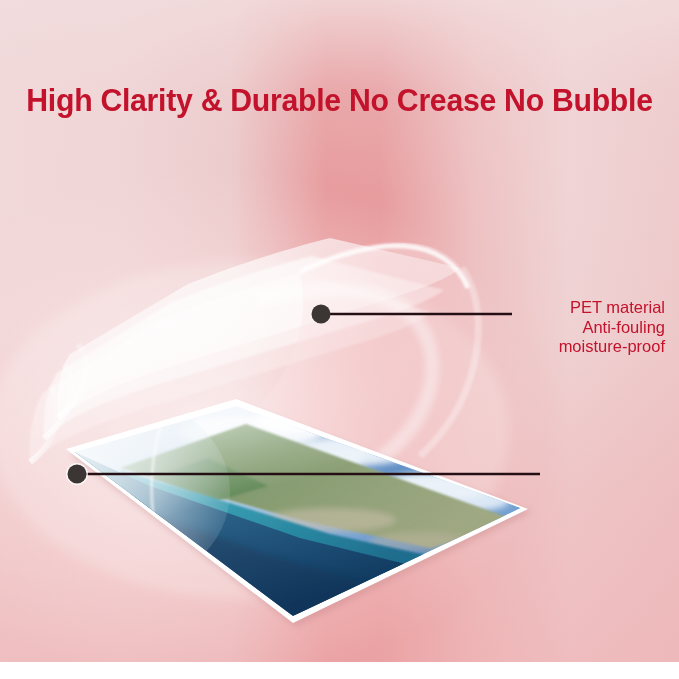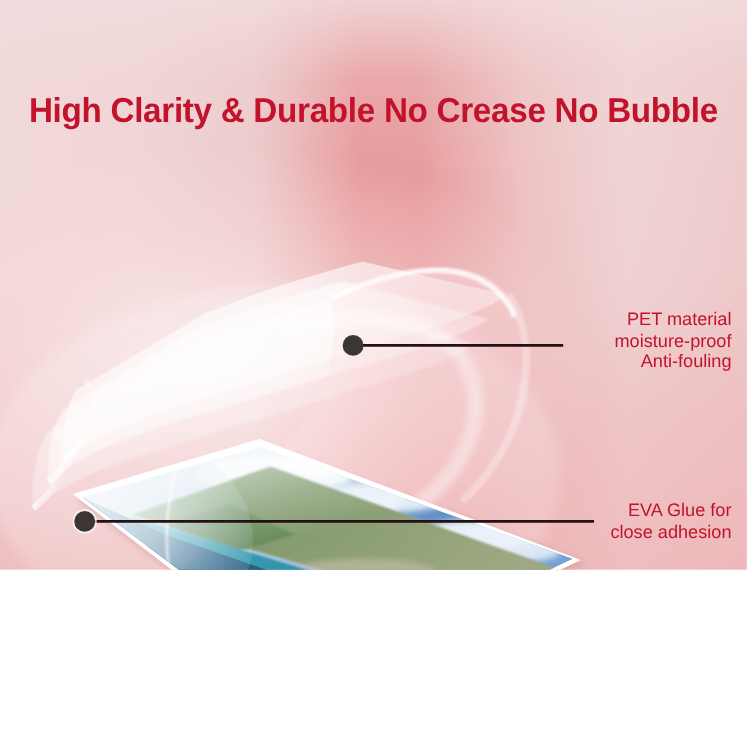--- a/index.html
+++ b/index.html
@@ -3,21 +3,21 @@
 <meta charset="utf-8">
 <style>
   html, body {
     margin: 0;
     padding: 0;
     background: #ffffff;
   }
   #page {
     position: relative;
     width: 679px;
-    height: 518px;
+    height: 662px;
     overflow: hidden;
     font-family: "Liberation Sans", sans-serif;
   }
   
   #bg-base {
     position: absolute;
     inset: 0;
     background: linear-gradient(90deg,
         #f1dadb 0%,
         #f0d7d8 18%,
@@ -77,21 +77,21 @@
   .callout {
     position: absolute;
     color: #c3122b;
     font-size: 16.5px;
     line-height: 19.5px;
     text-align: right;
     white-space: nowrap;
   }
   #callout-pet {
     left: 380px;
-    top: 281px;
+    top: 298px;
     width: 285px;
   }
   #callout-eva {
     left: 380px;
     top: 455px;
     width: 285px;
   }
   .callout-line { display: block; }
 </style>
 </head>
@@ -280,22 +280,18 @@
       <line x1="86" y1="474" x2="540" y2="474" stroke="#241014" stroke-width="2.6"></line>
       <circle cx="77" cy="474" r="11" fill="#ffffff" opacity="0.75"></circle>
       <circle cx="77" cy="474" r="9.5" fill="#3b3533"></circle>
     </g>
   </svg>
 
   <div id="title">High Clarity &amp; Durable  No Crease No Bubble</div>
 
   <div id="callout-pet" class="callout">
     <span class="callout-line">PET material</span>
+    <span class="callout-line">Anti-fouling</span>
     <span class="callout-line">moisture-proof</span>
-    <span class="callout-line">Anti-fouling</span>
   </div>
 
-  <div id="callout-eva" class="callout">
-    <span class="callout-line">EVA Glue for</span>
-    <span class="callout-line">close adhesion</span>
-  </div>
 
 </div>
 
 </body></html>

